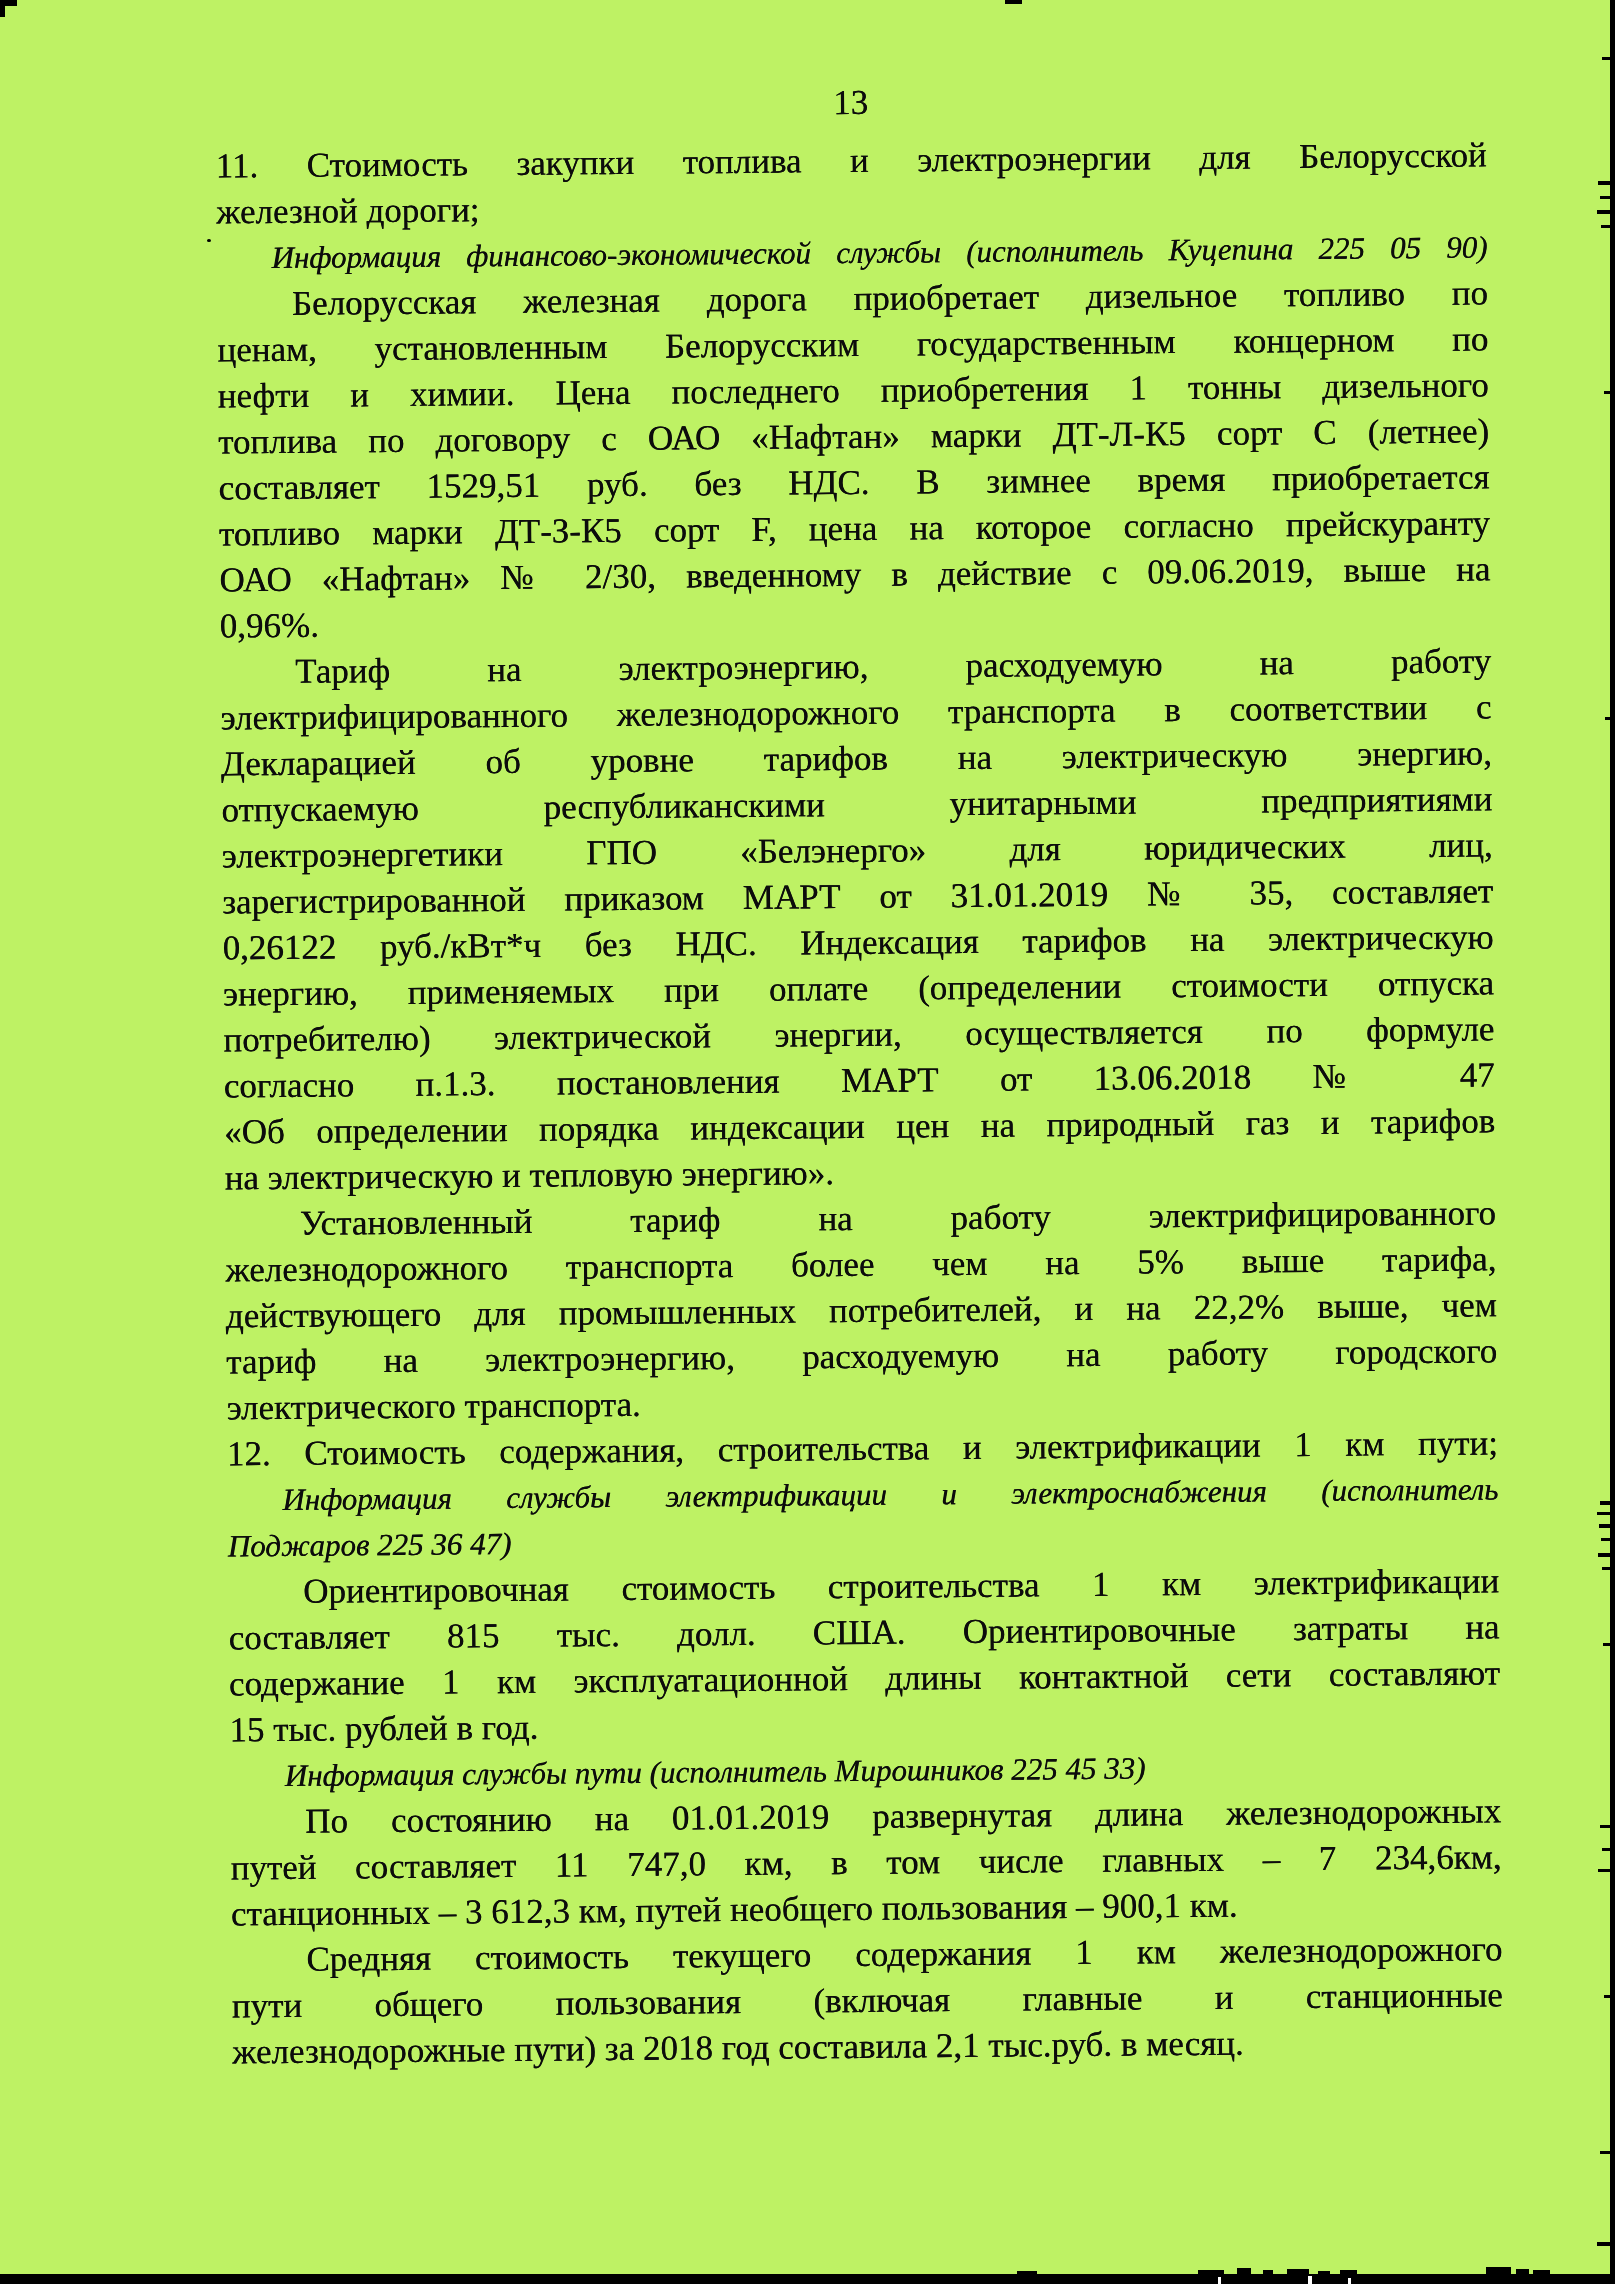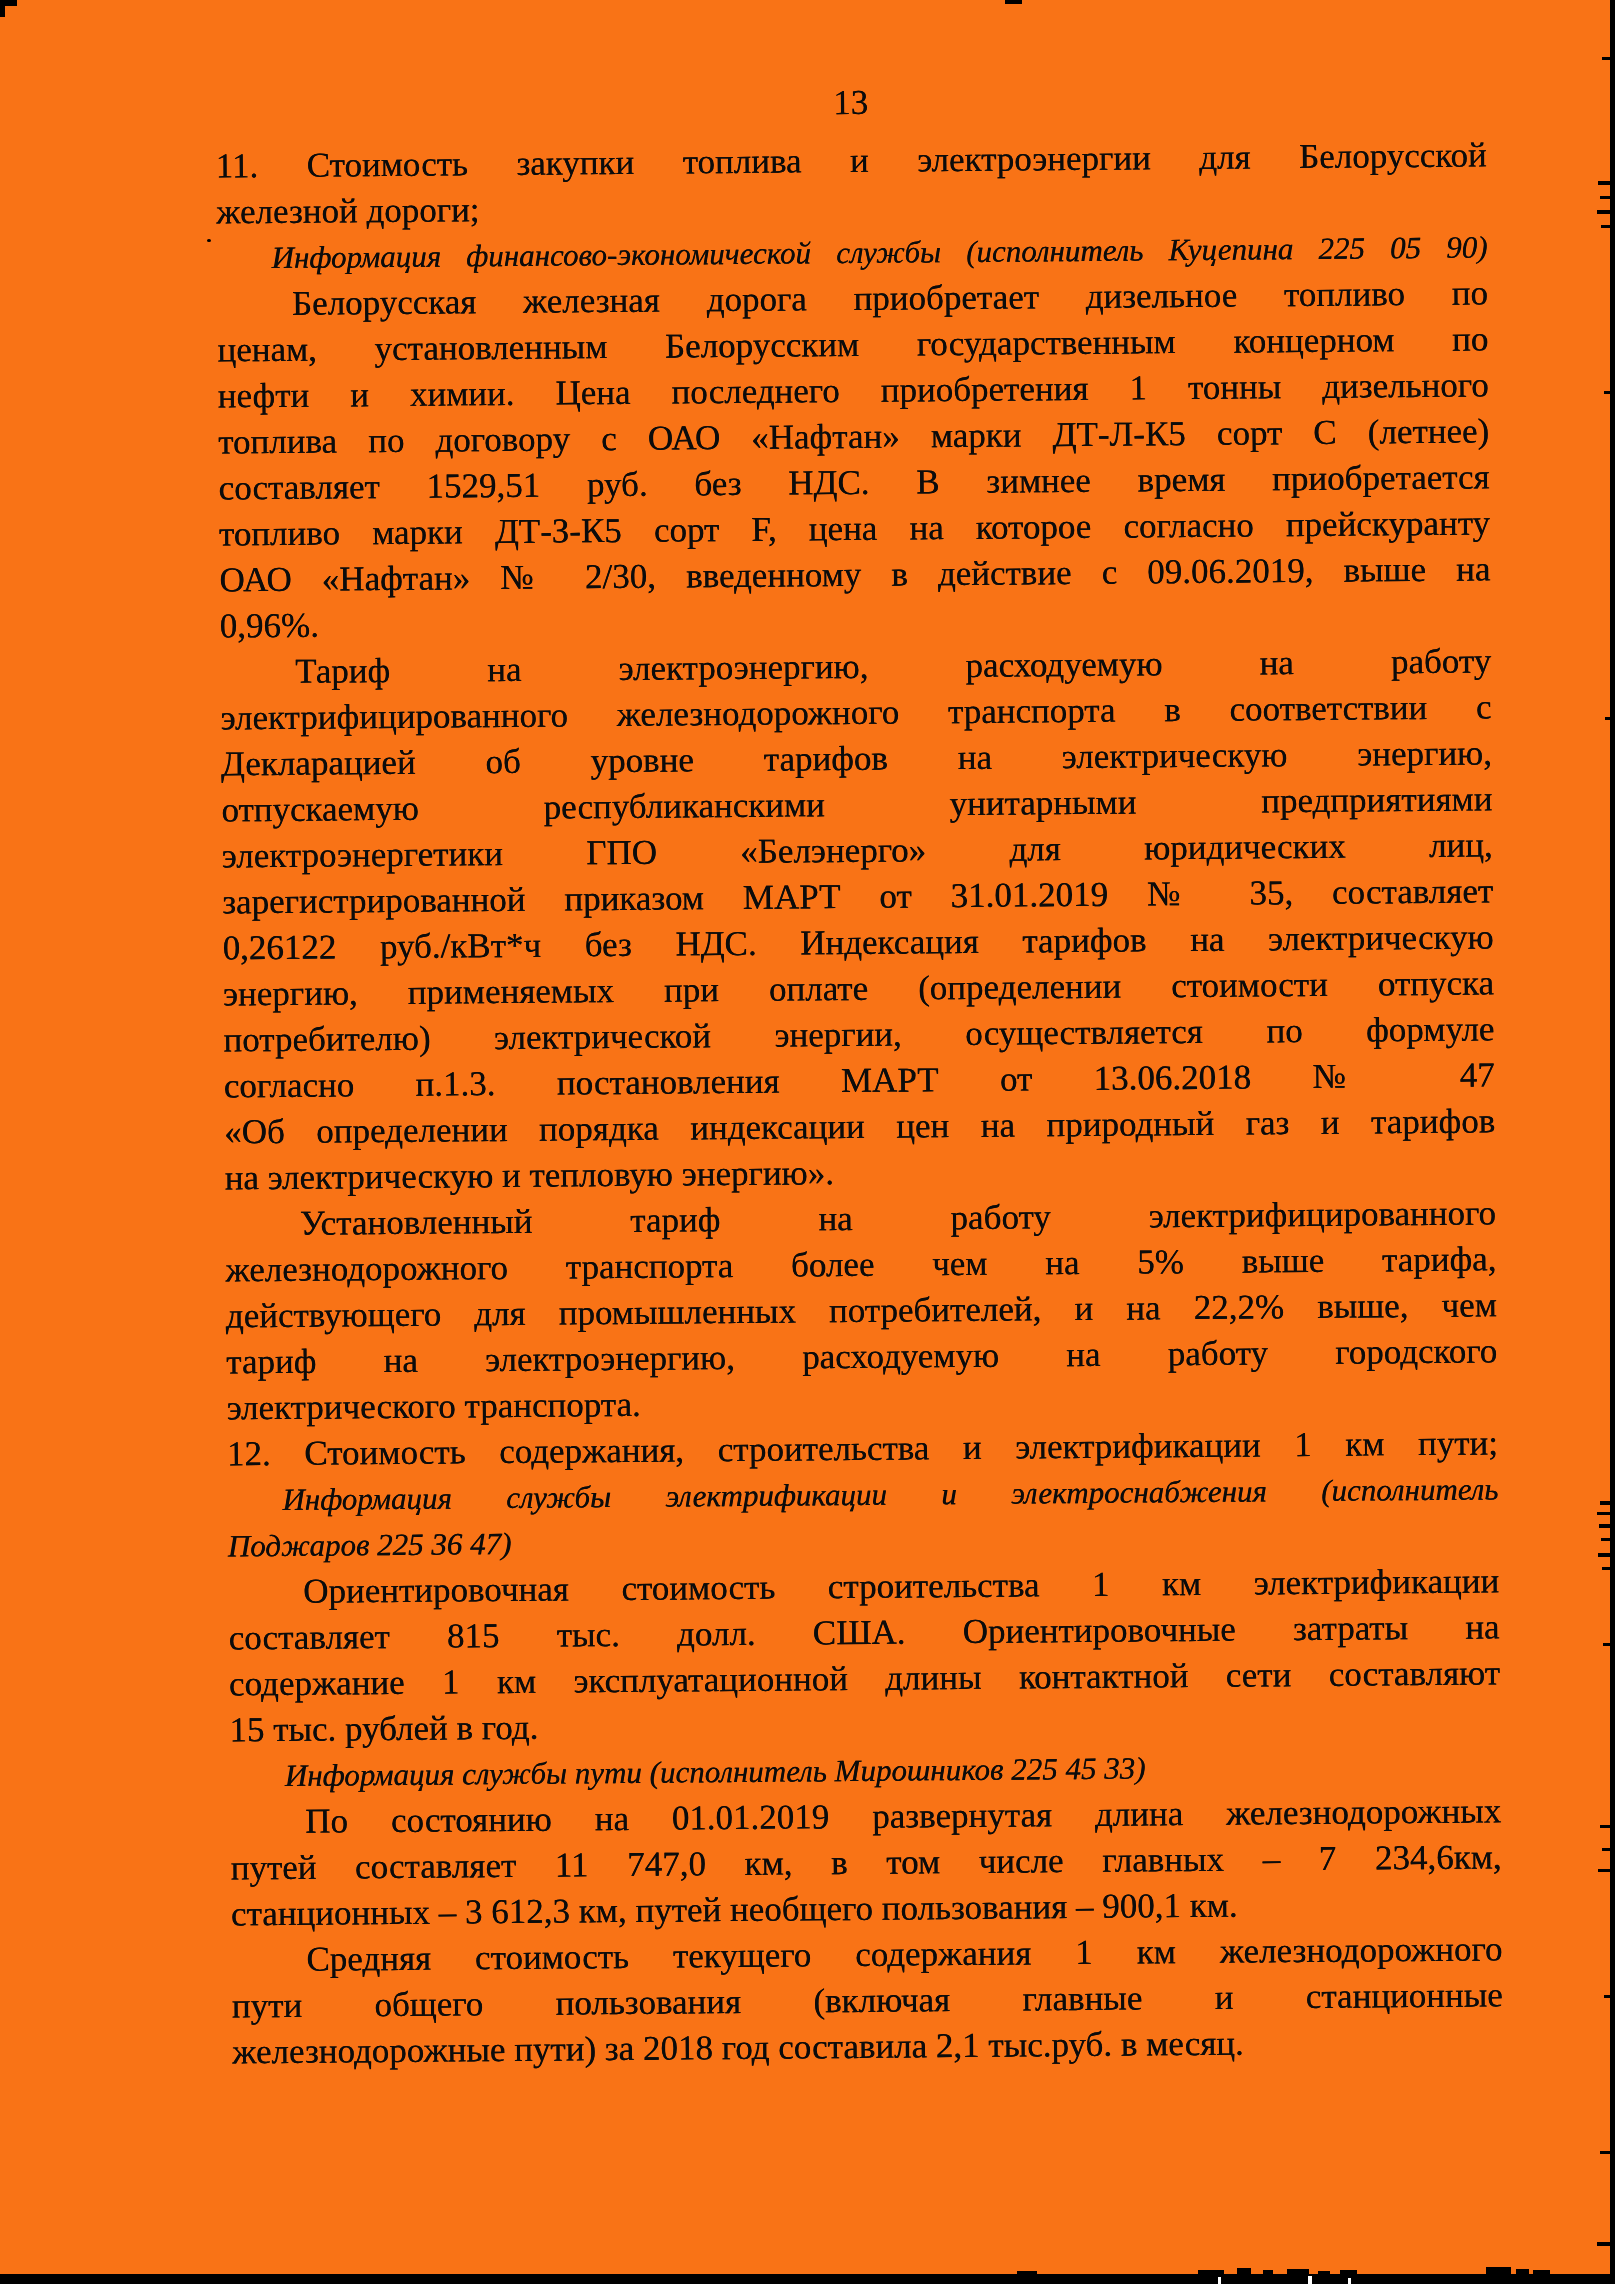--- a/index.html
+++ b/index.html
@@ -4,21 +4,21 @@
 <style>
   html, body {
     margin: 0; padding: 0;
     width: 1616px; height: 2284px;
     background: #ffffff;
     overflow: hidden;
   }
   .page {
     position: absolute; left: 0; top: 0;
     width: 1616px; height: 2284px;
-    background: #f97316;
+    background: #bef264;
     overflow: hidden;
   }
   .content {
     position: absolute;
     left: 215px; top: 83px;
     width: 1271px;
     transform: rotate(-0.5deg);
     transform-origin: 50% 0;
     color: #0c0c0c;
   }

